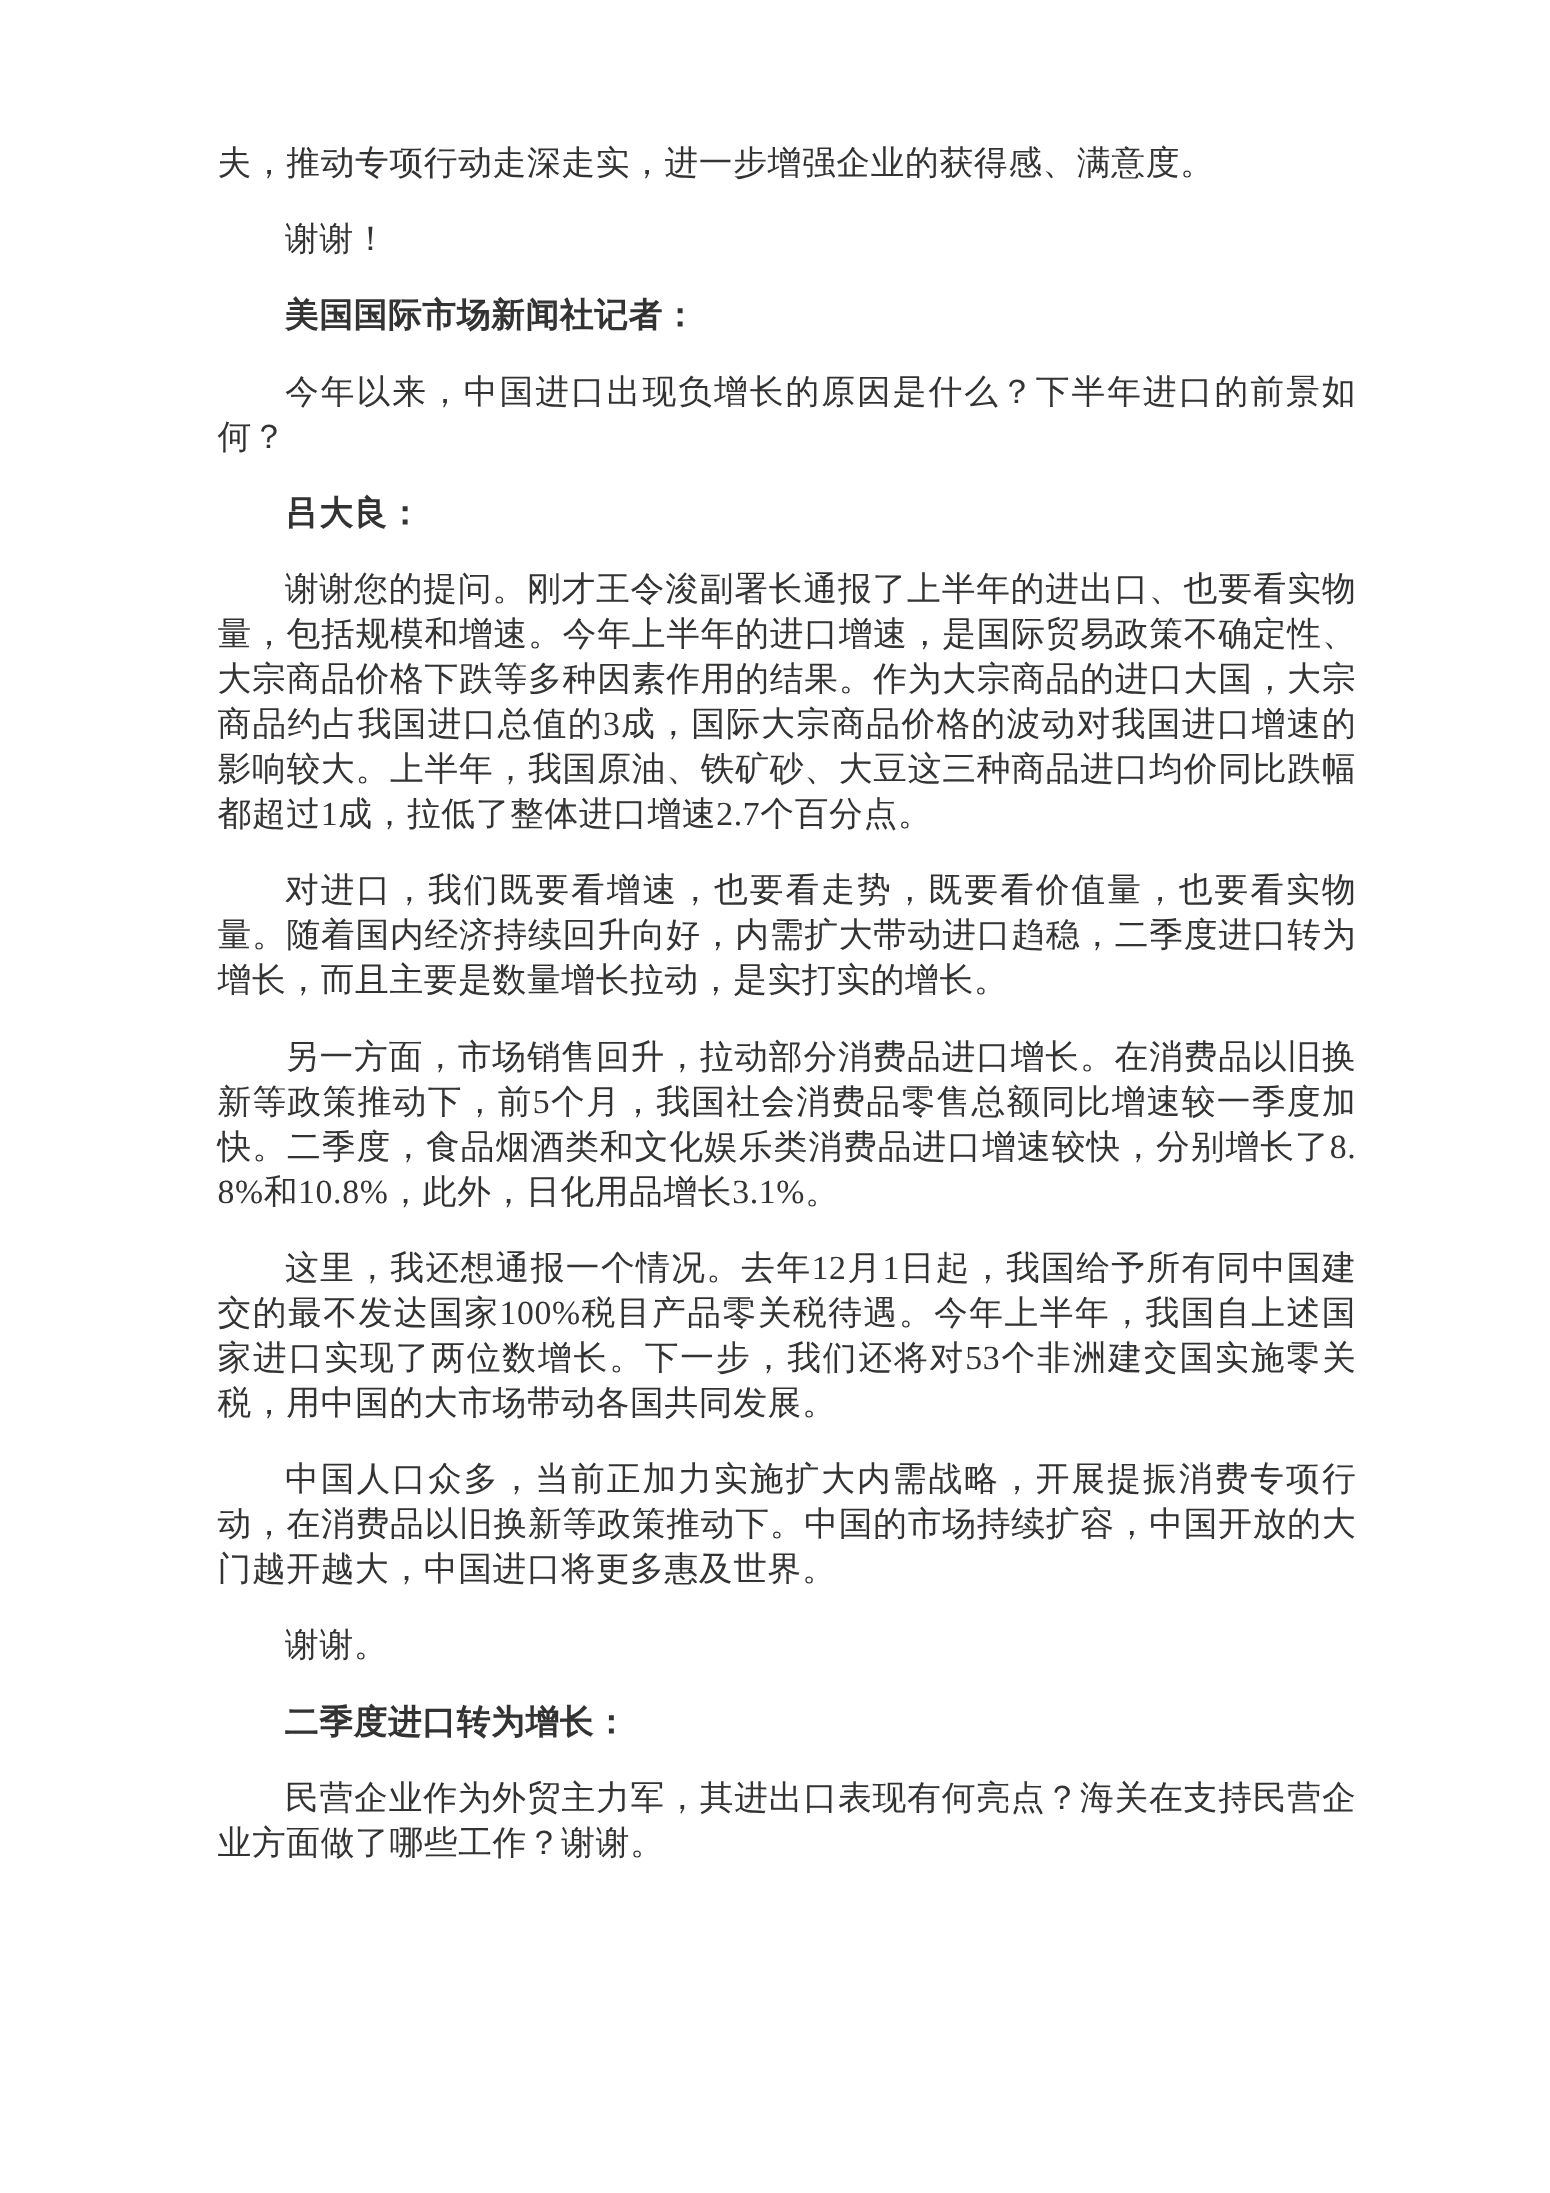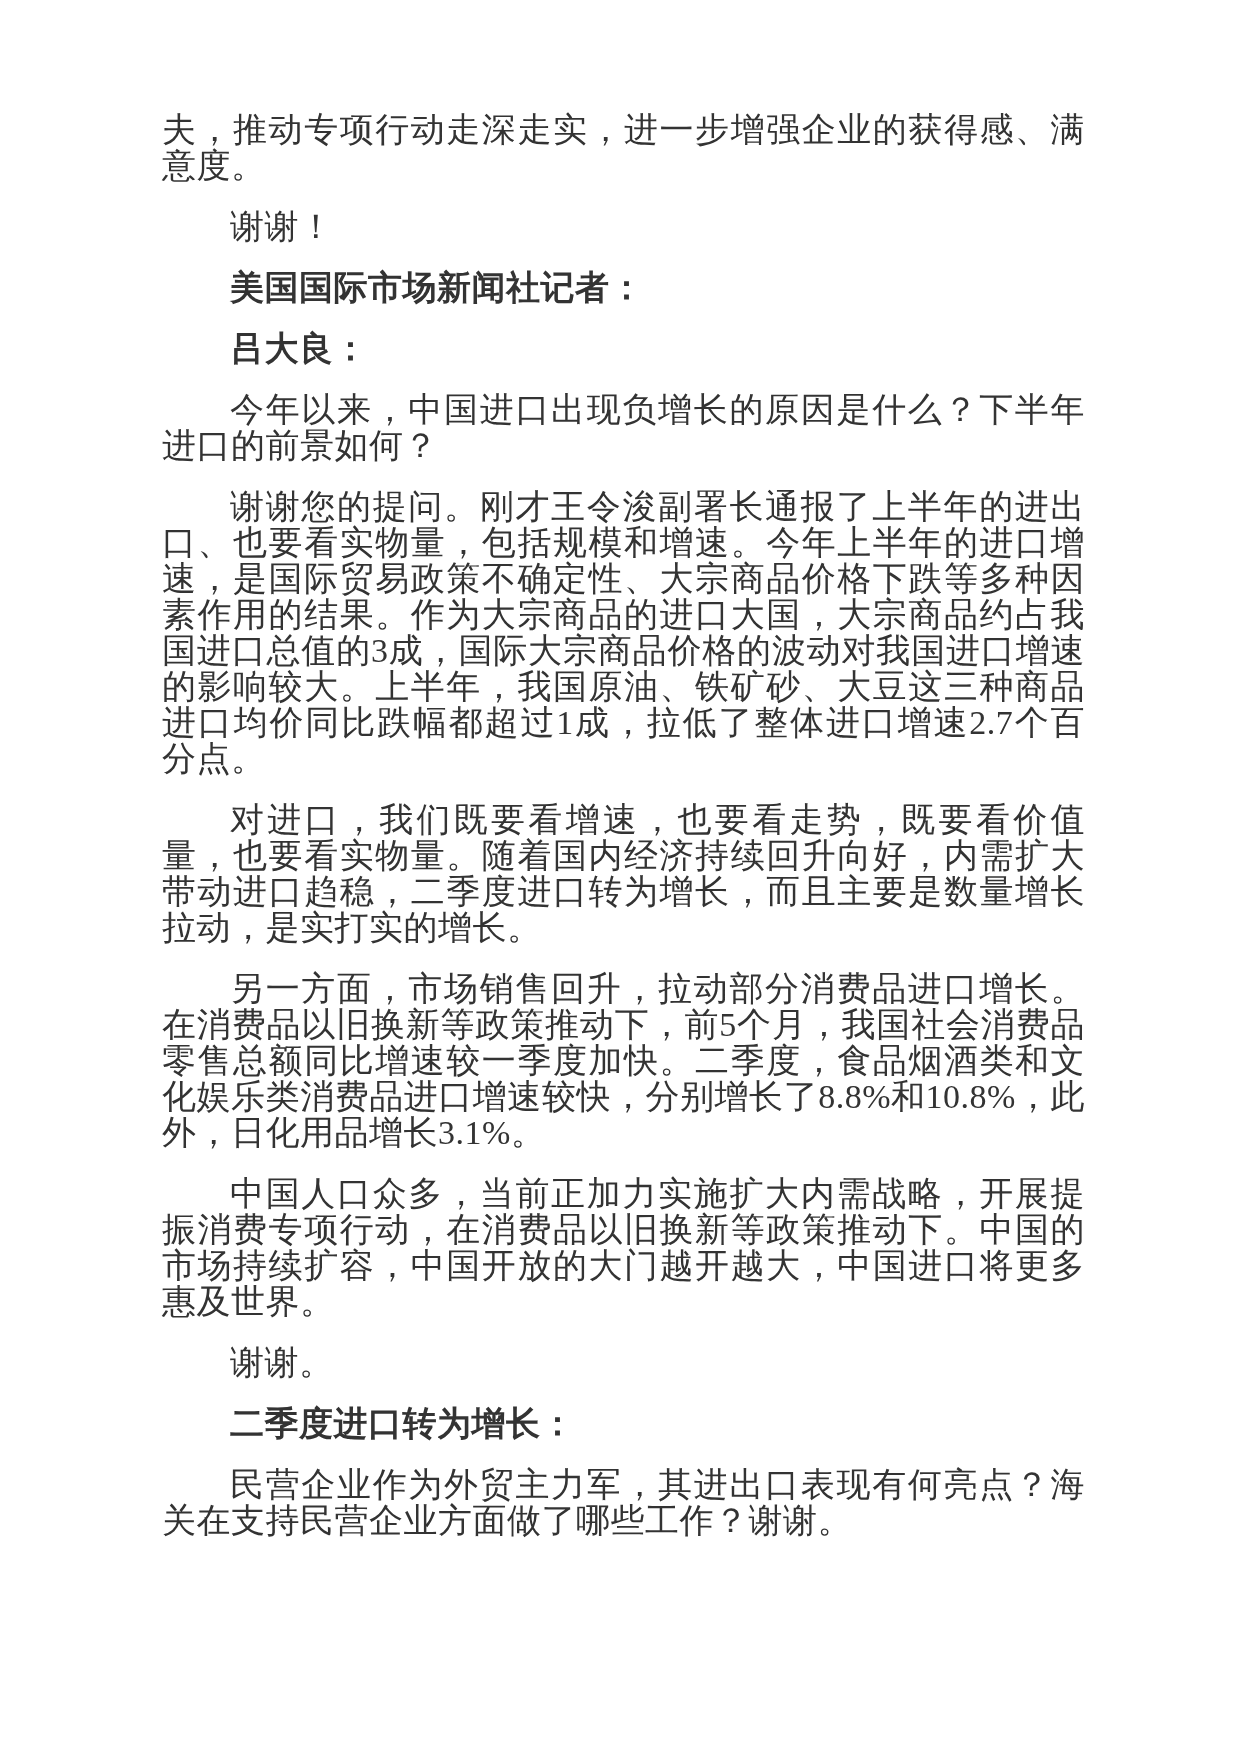--- a/index.html
+++ b/index.html
@@ -11,44 +11,45 @@
     position: relative;
     width: 1240px;
     height: 1754px;
     box-sizing: border-box;
     background: #ffffff;
     padding: 112px 155px 0 158px;
     overflow: hidden;
     font-family: "Liberation Serif", "DejaVu Serif", serif;
   }
   .para {
-    margin: 0 0 25px 4px;
-    font-size: 34px;
+    margin: 0 0 25px 16px;
+    font-size: 27px;
     line-height: 36px;
     color: #333333;
     text-align: justify;
     letter-spacing: 0.5px;
     word-break: break-all;
   }
   .indent {
     text-indent: 2em;
   }
   .speaker {
     font-weight: bold;
   }
 </style>
 </head>
 <body>
 
 <div class="page">
   <p class="para">夫，推动专项行动走深走实，进一步增强企业的获得感、满意度。</p>
   <p class="para indent">谢谢！</p>
   <p class="para indent speaker">美国国际市场新闻社记者：</p>
+  <p class="para indent">今年以来，中国进口出现负增长的原因是什么？下半年进口的前景如何？</p>
   <p class="para indent speaker">吕大良：</p>
-  <p class="para indent">今年以来，中国进口出现负增长的原因是什么？下半年进口的前景如何？</p>
   <p class="para indent">谢谢您的提问。刚才王令浚副署长通报了上半年的进出口、也要看实物量，包括规模和增速。今年上半年的进口增速，是国际贸易政策不确定性、大宗商品价格下跌等多种因素作用的结果。作为大宗商品的进口大国，大宗商品约占我国进口总值的3成，国际大宗商品价格的波动对我国进口增速的影响较大。上半年，我国原油、铁矿砂、大豆这三种商品进口均价同比跌幅都超过1成，拉低了整体进口增速2.7个百分点。</p>
   <p class="para indent">对进口，我们既要看增速，也要看走势，既要看价值量，也要看实物量。随着国内经济持续回升向好，内需扩大带动进口趋稳，二季度进口转为增长，而且主要是数量增长拉动，是实打实的增长。</p>
   <p class="para indent">另一方面，市场销售回升，拉动部分消费品进口增长。在消费品以旧换新等政策推动下，前5个月，我国社会消费品零售总额同比增速较一季度加快。二季度，食品烟酒类和文化娱乐类消费品进口增速较快，分别增长了8.8%和10.8%，此外，日化用品增长3.1%。</p>
+  <p class="para indent">这里，我还想通报一个情况。去年12月1日起，我国给予所有同中国建交的最不发达国家100%税目产品零关税待遇。今年上半年，我国自上述国家进口实现了两位数增长。下一步，我们还将对53个非洲建交国实施零关税，用中国的大市场带动各国共同发展。</p>
   <p class="para indent">中国人口众多，当前正加力实施扩大内需战略，开展提振消费专项行动，在消费品以旧换新等政策推动下。中国的市场持续扩容，中国开放的大门越开越大，中国进口将更多惠及世界。</p>
   <p class="para indent">谢谢。</p>
   <p class="para indent speaker">二季度进口转为增长：</p>
   <p class="para indent">民营企业作为外贸主力军，其进出口表现有何亮点？海关在支持民营企业方面做了哪些工作？谢谢。</p>
 </div>
 
 </body></html>

